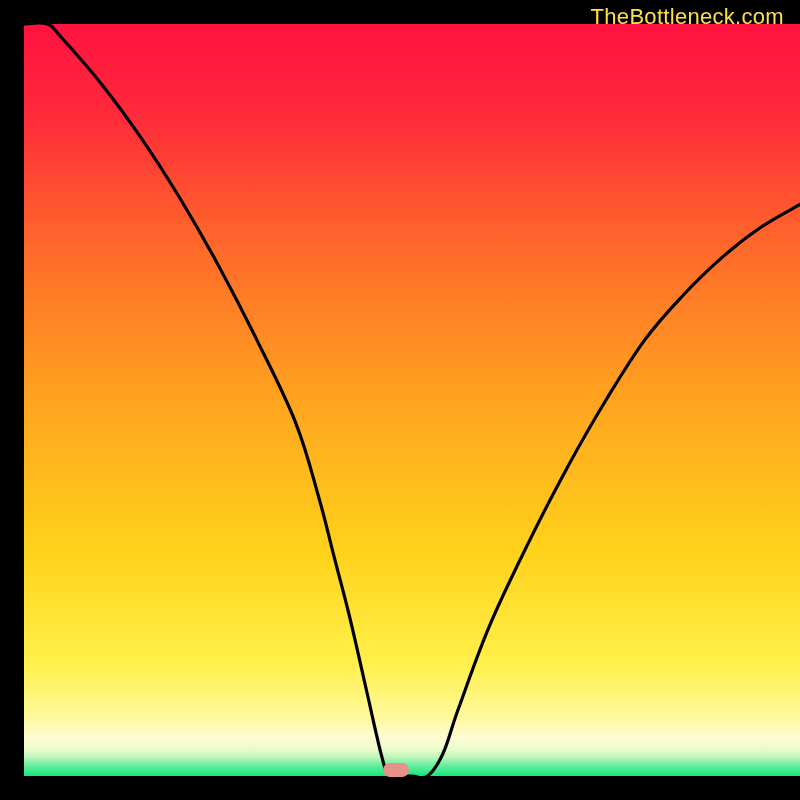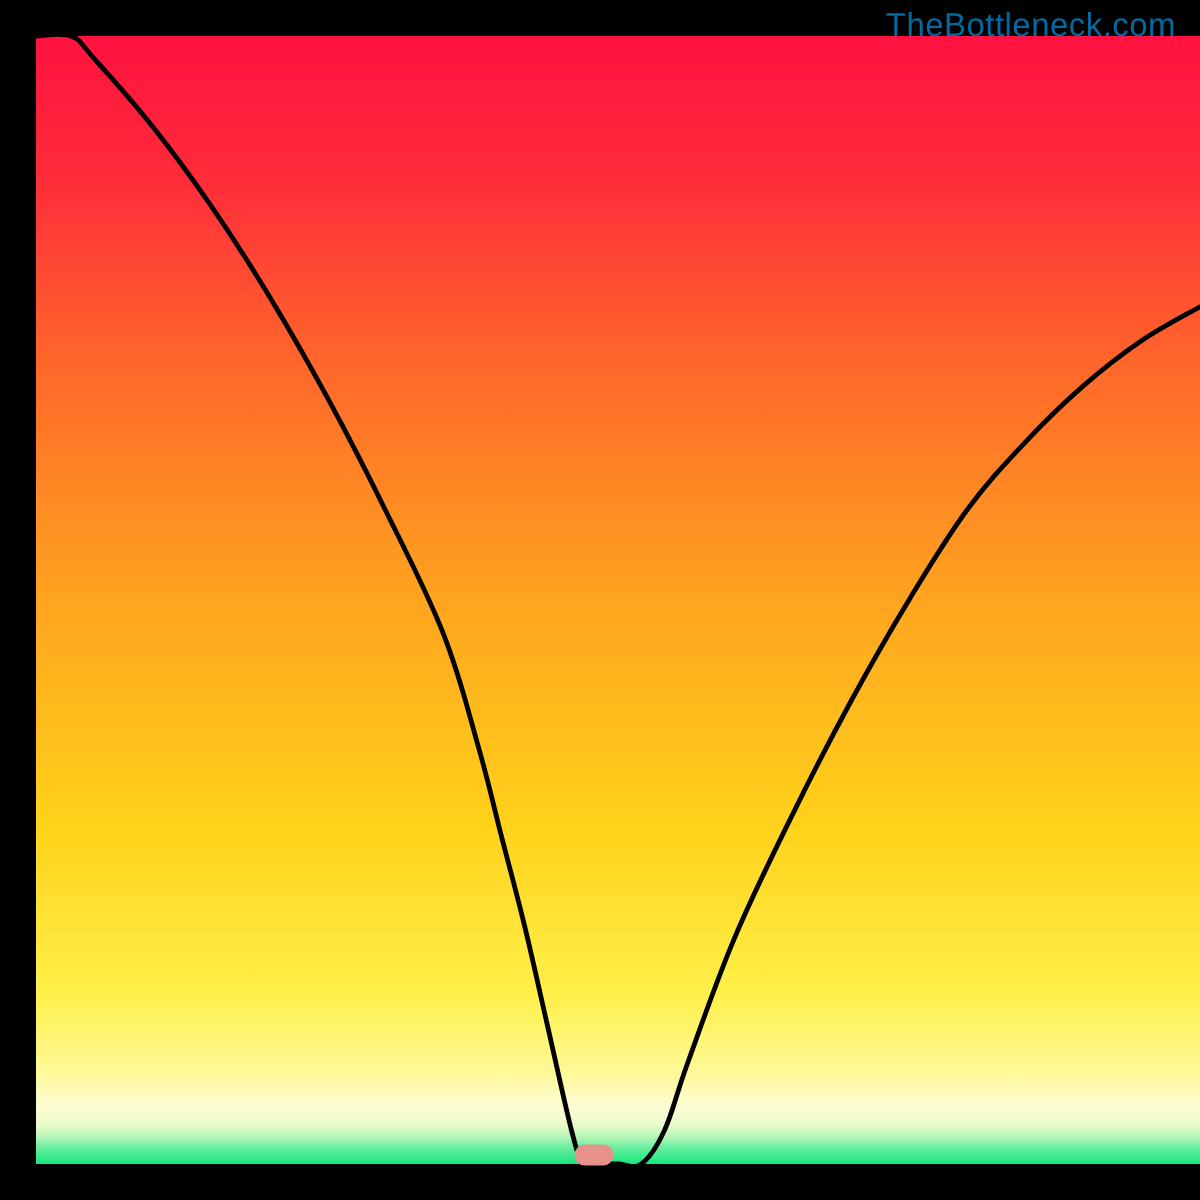--- a/index.html
+++ b/index.html
@@ -14,21 +14,21 @@
   .stage {
     position: relative;
     width: 800px;
     height: 800px;
     background: #000;
   }
   .watermark {
     position: absolute;
     top: 4px;
     right: 16px;
-    color: #0369a1;
+    color: #fde047;
     font-size: 22px;
     font-weight: 500;
     letter-spacing: 0.3px;
     z-index: 50;
     user-select: none;
   }
   .plot {
     position: absolute;
     
     left: 24px;

